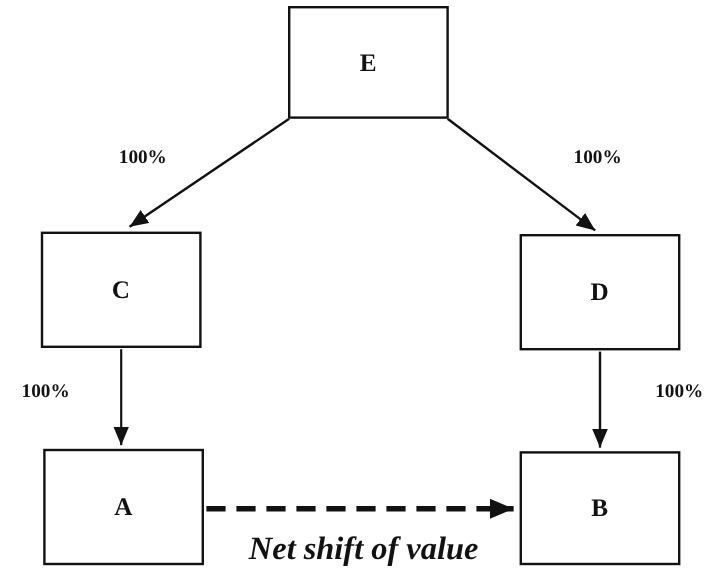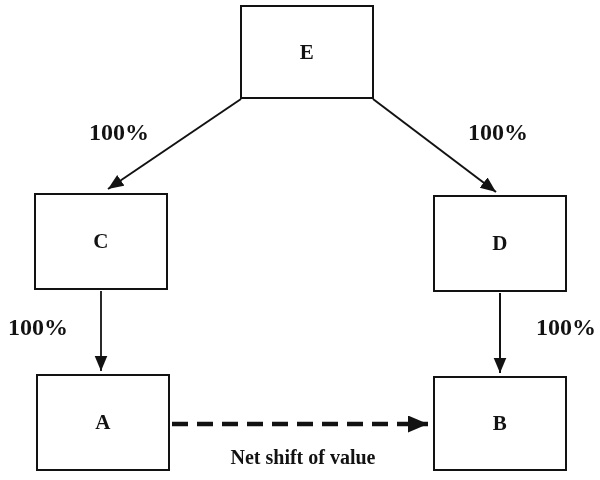--- a/index.html
+++ b/index.html
@@ -38,25 +38,26 @@
   }
   .node-label {
     font-weight: bold;
     font-size: 21px;
     letter-spacing: 0.5px;
   }
   .edge-label {
     position: absolute;
     transform: translate(-50%, -50%);
     font-weight: bold;
-    font-size: 24px;
+    font-size: 16px;
     white-space: nowrap;
   }
   .edge-label.net {
-    font-size: 20px;
+    font-size: 27px;
+    font-style: italic;
   }
   
   .node-e { left: 240px; top: 5px;   width: 134px; height: 94px; }
   .node-c { left: 34px;  top: 193px; width: 134px; height: 97px; }
   .node-d { left: 433px; top: 195px; width: 134px; height: 97px; }
   .node-a { left: 36px;  top: 374px; width: 134px; height: 97px; }
   .node-b { left: 433px; top: 376px; width: 134px; height: 95px; }
   
   .lbl-e-c { left: 119px; top: 132px; }
   .lbl-e-d { left: 498px; top: 132px; }

